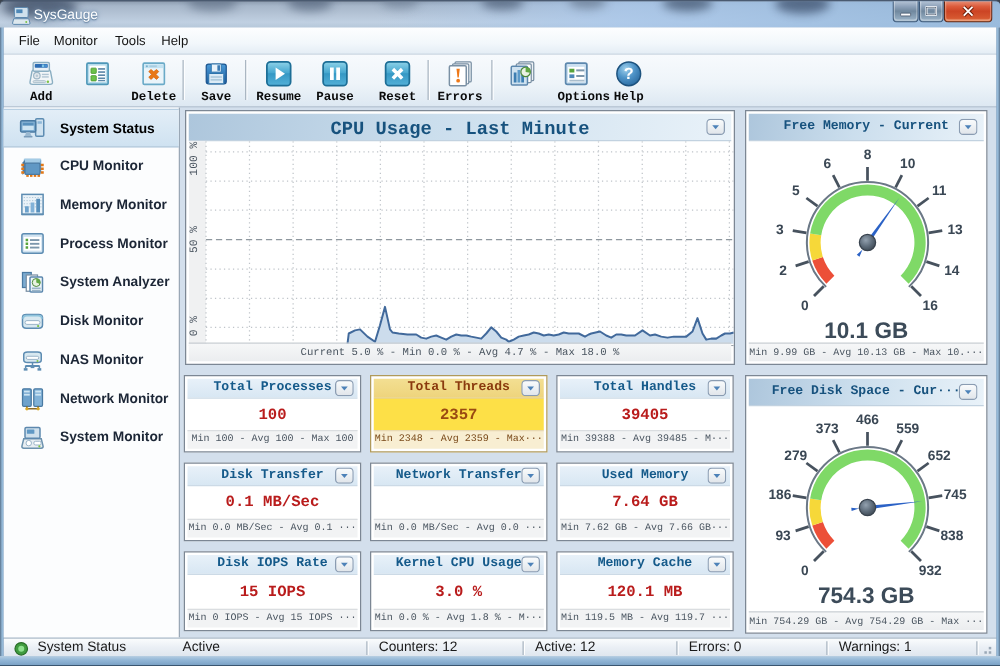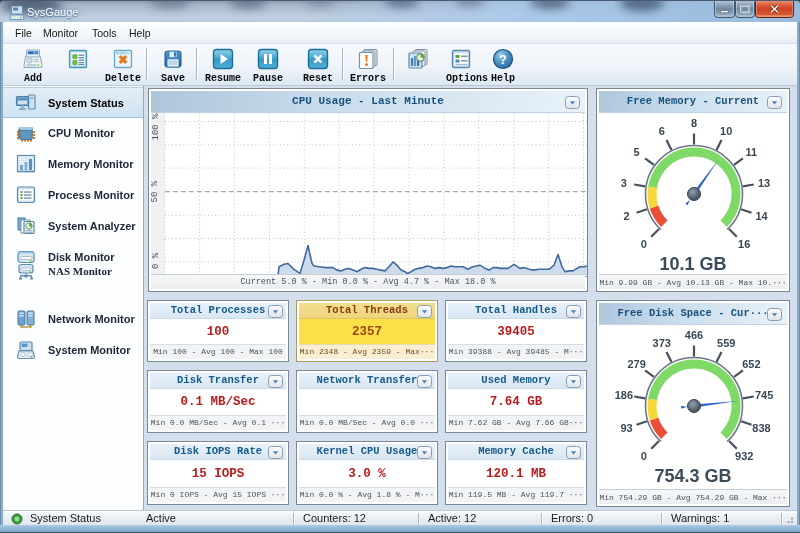--- a/index.html
+++ b/index.html
@@ -48,21 +48,21 @@
   border-top:1px solid #b8cfe2; border-bottom:1px solid #a8c2d8; }
 .sbic { position:absolute; left:12px; top:4px; }
 .sblab { position:absolute; left:45px; top:9px; font-size:11px; font-weight:bold; color:#1c2636; }
 .sbi.sel .sblab { color:#000; }
 
 .panel { position:absolute; background:#fff; border:1px solid #7c8794; box-shadow:inset 0 0 0 2px #fff; }
 .phead { position:absolute; left:2px; top:2px; right:2px; height:22px;
   background:linear-gradient(100deg,#adc6dc 0%,#cbdeed 45%,#e9f2f9 100%);
   border-bottom:1px solid #c2d2e0; }
 .ptitle { position:absolute; width:100%; text-align:center; top:4px;
-  font-family:"Liberation Mono",monospace; font-weight:bold; font-size:11px; color:#17527e; }
+  font-family:"Liberation Mono",monospace; font-weight:bold; font-size:15px; color:#17527e; }
 .pdd { position:absolute; right:5px; top:4px; }
 .pfoot { position:absolute; left:2px; right:2px; bottom:2px; height:15px;
   background:linear-gradient(180deg,#f6f7f8,#ebedef); border-top:1px solid #c8cdd2;
   font-family:"Liberation Mono",monospace; font-size:9px; color:#4a5560; text-align:center; line-height:15px; white-space:nowrap; overflow:hidden; }
 
 .tile { position:absolute; background:#fff; border:1px solid #7c8794; box-shadow:inset 0 0 0 2px #fff; }
 .thead { position:absolute; left:2px; top:2px; right:2px; height:16px;
   background:linear-gradient(180deg,#e8f1f9 0%,#d8e7f3 100%); border-bottom:1px solid #ccdae6; }
 .ttitle { position:absolute; width:100%; text-align:center; top:1px;
   font-family:"Liberation Mono",monospace; font-weight:bold; font-size:10.5px; color:#155a8a; }
@@ -368,21 +368,21 @@
     </div>
 <div class="sbi" style="top:156px;">
       <span class="sbic"><svg width="22" height="22" viewBox="0 0 22 22">
           <path d="M3 8 Q3 5.5 6 5.5 L16 5.5 Q19 5.5 19 8 L19 14 Q19 16.5 16 16.5 L6 16.5 Q3 16.5 3 14 Z" fill="#d8e8f0" stroke="#5d8cb2" stroke-width="1.2"></path>
 <path d="M3.5 9 Q3.5 6.5 6.5 6.5 L15.5 6.5 Q18.5 6.5 18.5 9" fill="none" stroke="#8fc4dc" stroke-width="1.5"></path>
 <rect x="5" y="10.5" width="12" height="3" rx="1.5" fill="#fff" stroke="#9ab4c8" stroke-width="0.8"></rect>
 <circle cx="15.5" cy="14.8" r="0.9" fill="#7cc243"></circle>
         </svg></span>
       <span class="sblab">Disk Monitor</span>
     </div>
-<div class="sbi" style="top:170px;font-family:Liberation Serif, serif;">
+<div class="sbi" style="top:187px;">
       <span class="sbic"><svg width="22" height="22" viewBox="0 0 22 22">
           <path d="M4 6.5 Q4 4.5 7 4.5 L15 4.5 Q18 4.5 18 6.5 L18 11 Q18 13 15 13 L7 13 Q4 13 4 11 Z" fill="#d8e8f0" stroke="#5d8cb2" stroke-width="1.2"></path>
 <rect x="6" y="8" width="10" height="2.5" rx="1.2" fill="#fff" stroke="#9ab4c8" stroke-width="0.8"></rect>
 <circle cx="15" cy="11.8" r="0.8" fill="#7cc243"></circle>
 <path d="M11 13 L11 15.5 M5.5 17.5 L5.5 16 L16.5 16 L16.5 17.5 M11 15.5 L5.5 15.5 M11 15.5 L16.5 15.5" stroke="#5d8cb2" stroke-width="1.2" fill="none"></path>
 <rect x="4" y="17.5" width="3" height="2" fill="#5d8cb2"></rect>
           <rect x="9.5" y="15.5" width="3" height="2" fill="#5d8cb2"></rect>
           <rect x="15" y="17.5" width="3" height="2" fill="#5d8cb2"></rect>
         </svg></span>
       <span class="sblab">NAS Monitor</span>

